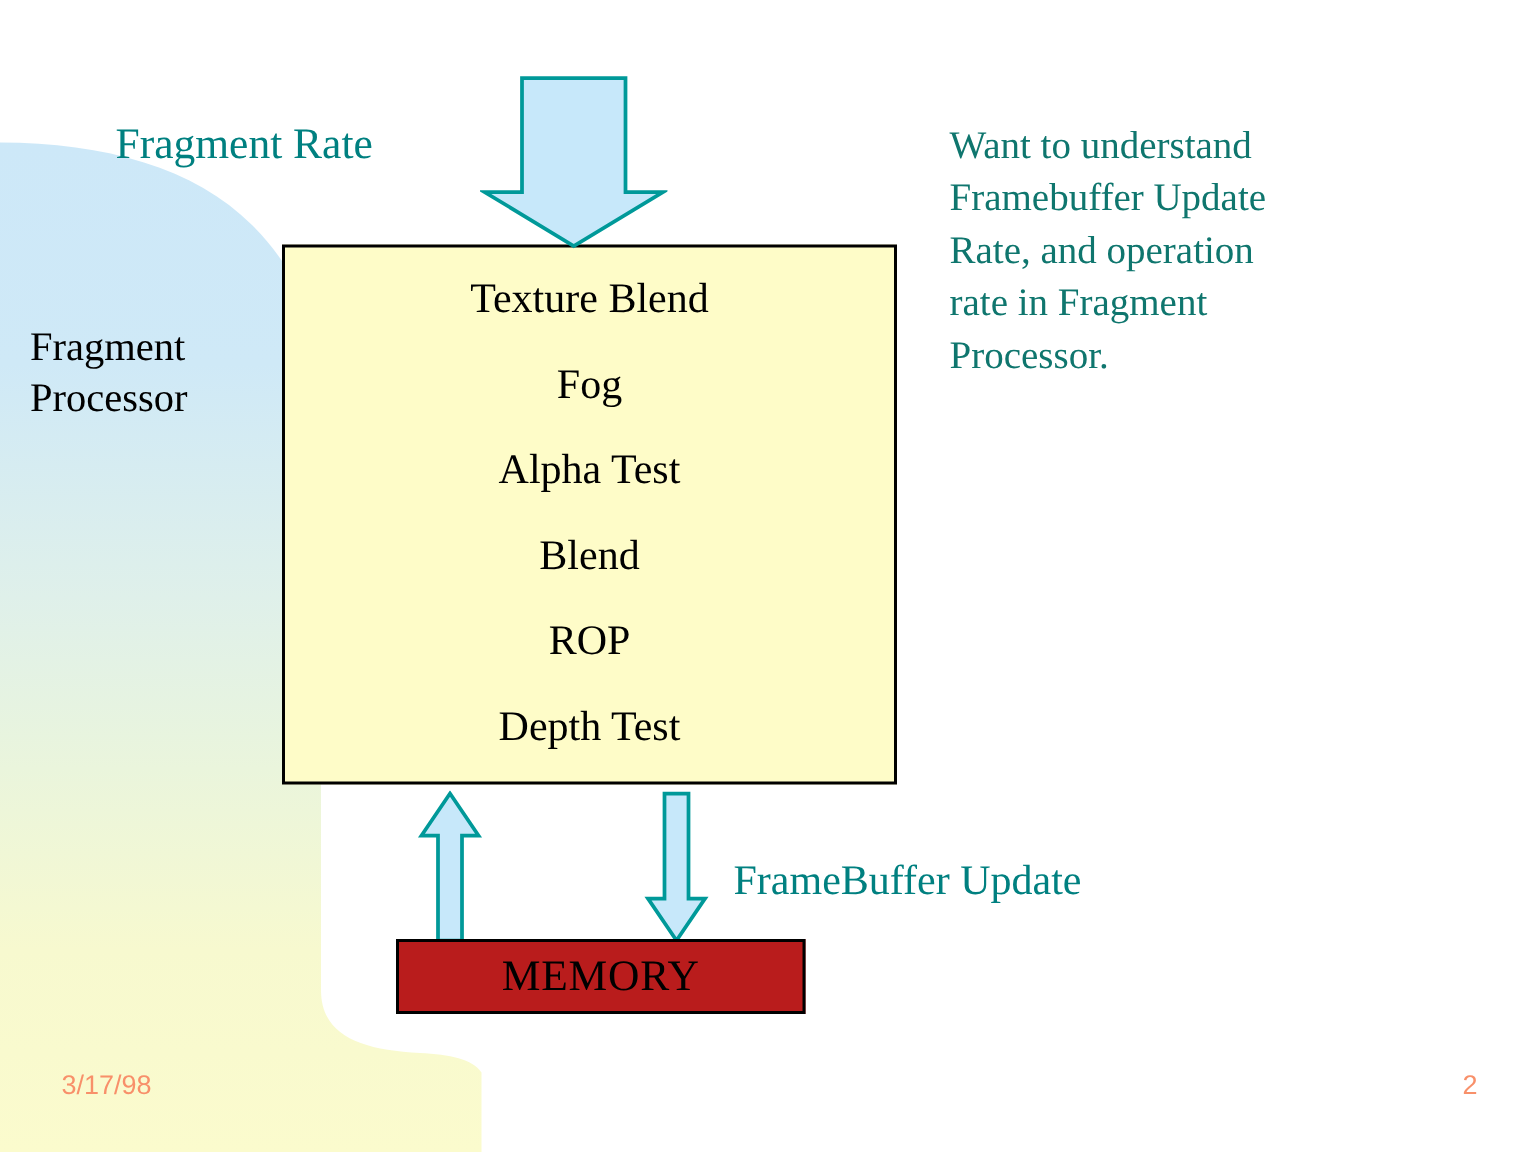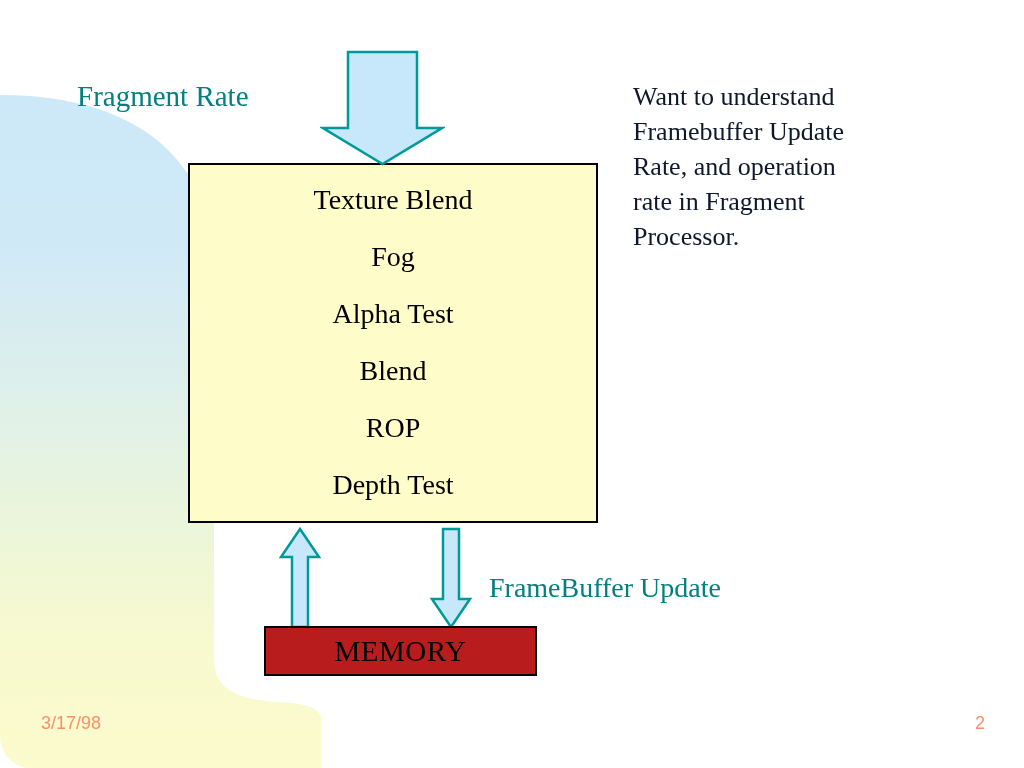--- a/index.html
+++ b/index.html
@@ -13,21 +13,20 @@
     height: 768px;
     overflow: hidden;
     font-family: "Liberation Serif", serif;
   }
   #slide {
     position: relative;
     width: 1024px;
     height: 768px;
     background: #ffffff;
     overflow: hidden;
-    border-radius: 31px;
   }
 
   
   .bg-decoration {
     position: absolute;
     left: 0;
     top: 0;
     width: 1024px;
     height: 768px;
     z-index: 0;
@@ -59,21 +58,21 @@
   .label-fragment-processor span { display: block; }
 
   .note-block {
     position: absolute;
     left: 633px;
     top: 79px;
     width: 330px;
     font-family: "Liberation Serif", serif;
     font-size: 26px;
     line-height: 35px;
-    color: #0f172a;
+    color: #0f766e;
     z-index: 5;
   }
   .note-block span { display: block; white-space: nowrap; }
 
   .label-framebuffer-update {
     position: absolute;
     left: 489px;
     top: 572px;
     font-family: "Liberation Serif", serif;
     font-size: 28px;
@@ -179,20 +178,24 @@
              C 196,178 210,210 214,246
              L 214,660
              C 214,690 240,700 280,702
              C 300,703 315,706 321,715
              L 321,768
              L 0,768 Z" fill="url(#blobGrad)"></path>
   </svg>
 
   <div class="label-fragment-rate">Fragment Rate</div>
 
+  <div class="label-fragment-processor">
+    <span>Fragment</span>
+    <span>Processor</span>
+  </div>
 
   <svg class="arrow-svg arrow-top" width="125" height="118" viewBox="0 0 125 118">
     <polygon points="28,2 97,2 97,78 122,78 62.5,114 3,78 28,78" fill="#c7e8fa" stroke="#009999" stroke-width="2.5" stroke-linejoin="miter"></polygon>
   </svg>
 
   <div class="processor-box">
     <div class="stage">Texture Blend</div>
     <div class="stage">Fog</div>
     <div class="stage">Alpha Test</div>
     <div class="stage">Blend</div>

